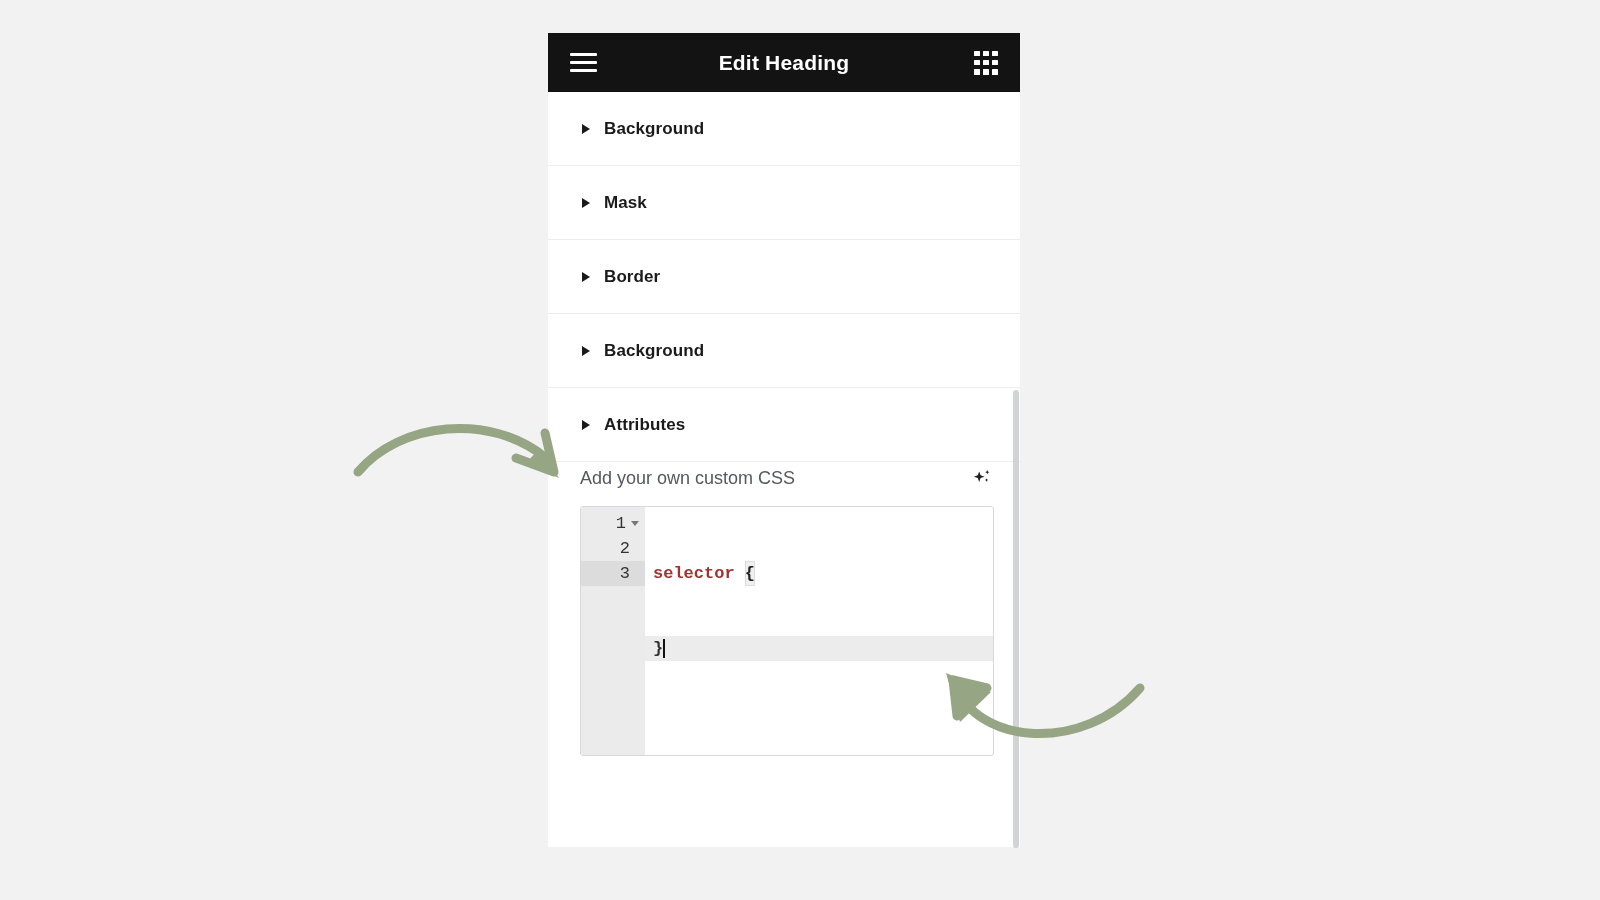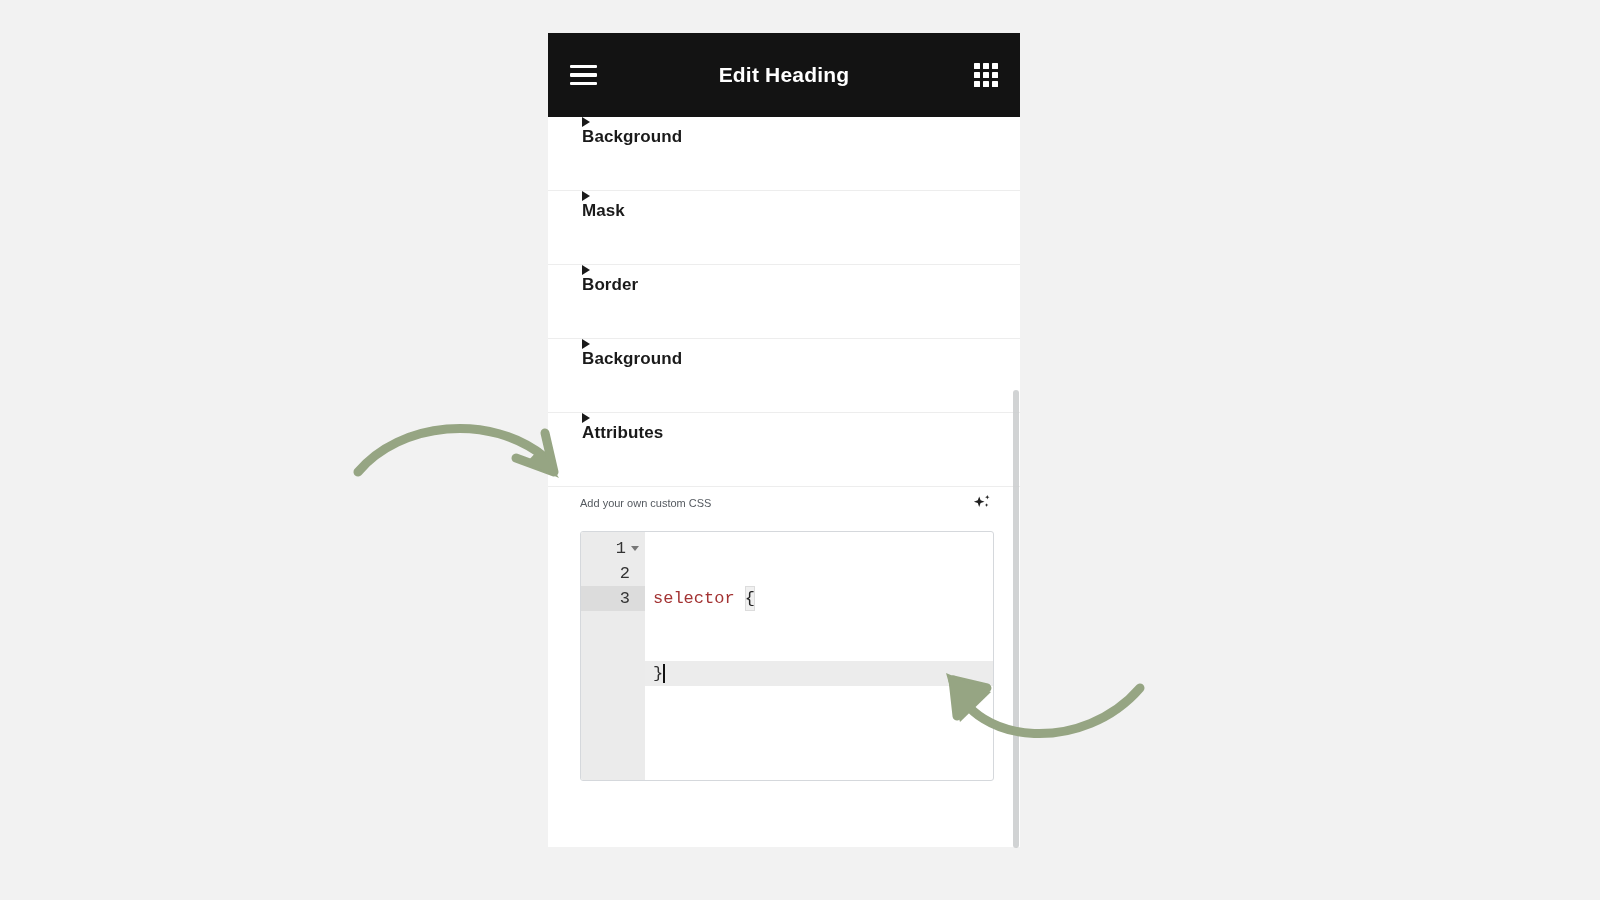--- a/index.html
+++ b/index.html
@@ -24,21 +24,21 @@
     top: 33px;
     width: 472px;
     height: 814px;
     background: #ffffff;
     overflow: hidden;
   }
 
   
   #panel-header {
     position: relative;
-    height: 84px;
+    height: 59px;
     background: #131313;
     display: flex;
     align-items: center;
     justify-content: space-between;
     padding: 0 22px;
   }
   #panel-header .title {
     position: absolute;
     left: 0; right: 0;
     text-align: center;
@@ -82,25 +82,25 @@
   }
 
   
   .section {
     position: relative;
     border-bottom: 1px solid #ededed;
     background: #ffffff;
   }
   .section-head {
     display: flex;
+    align-items: center;
     height: 73px;
     padding-left: 34px;
     cursor: pointer;
     user-select: none;
-    flex-direction: column;
   }
   .caret {
     width: 0; height: 0;
     margin-right: 14px;
     border-top: 5.5px solid transparent;
     border-bottom: 5.5px solid transparent;
     border-left: 8px solid #1a1a1a;
     flex: none;
   }
   .caret.open {
@@ -119,21 +119,21 @@
 
   
   .css-body { padding: 0 26px 0 32px; }
   .css-row {
     display: flex;
     align-items: center;
     justify-content: space-between;
     padding: 4px 0 16px 0;
   }
   .css-hint {
-    font-size: 11px;
+    font-size: 18px;
     color: #54595f;
   }
   .ai-icon { cursor: pointer; line-height: 0; }
 
   
   .editor {
     position: relative;
     height: 250px;
     border: 1px solid #d5d8dc;
     border-radius: 3px;
@@ -169,20 +169,21 @@
     border-right: 4.5px solid transparent;
     border-top: 5px solid #777;
     cursor: pointer;
   }
   .code {
     flex: 1;
     padding-top: 4px;
     position: relative;
     white-space: pre;
     color: #303030;
+    font-weight: bold;
   }
   .code .line {
     height: 25px;
     padding-left: 8px;
     display: flex;
     align-items: center;
   }
   .code .line.active { background: #ececec; }
   .tok-sel { color: #a33333; }
   .tok-brace { color: #222; background: #f0f0f0; box-shadow: 0 0 0 1px #dcdcdc inset; }

